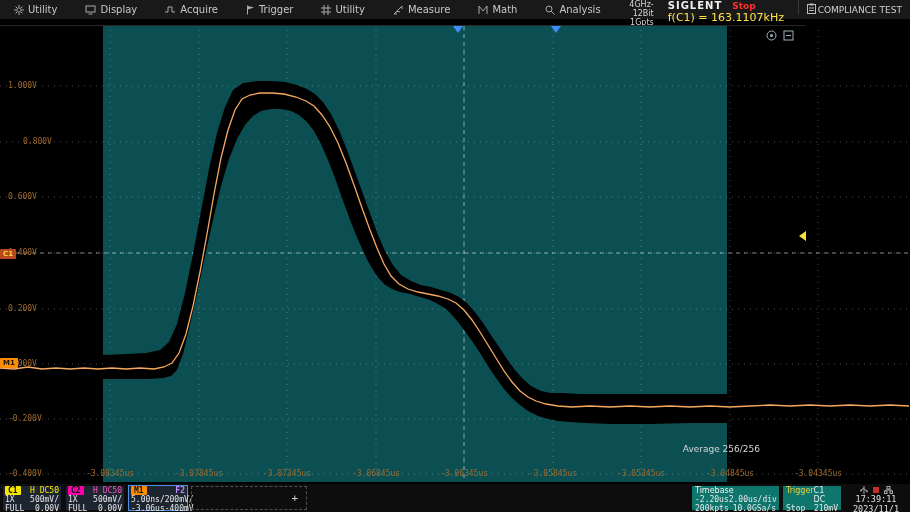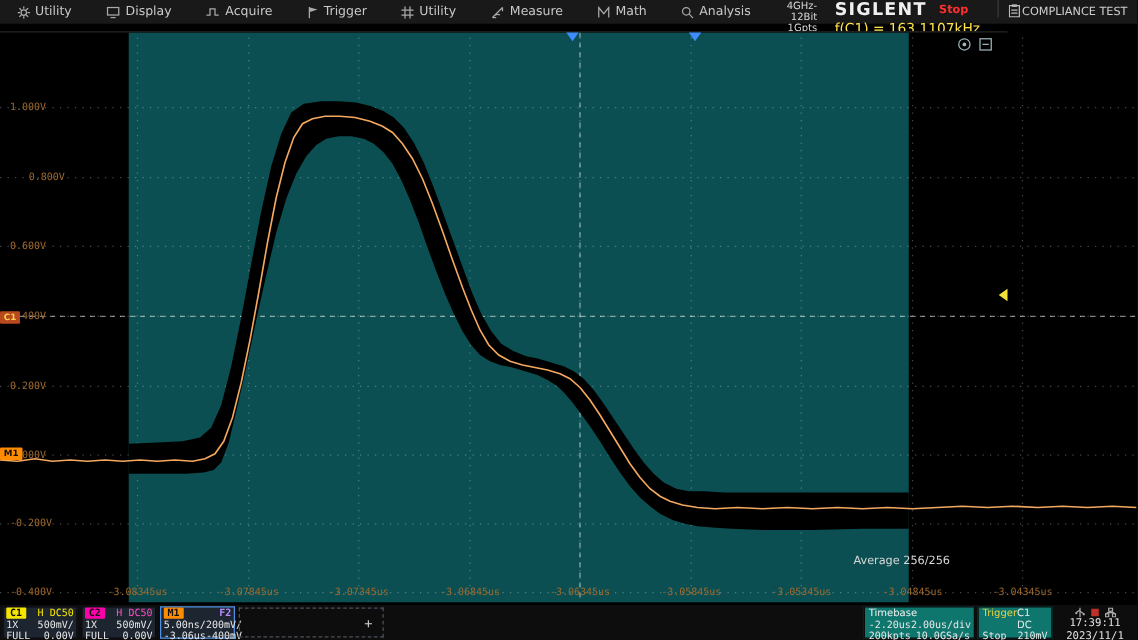--- a/index.html
+++ b/index.html
@@ -18,21 +18,21 @@
   .menu-items { display:flex; align-items:center; height:100%; }
   .menu-item {
     display:flex; align-items:center; gap:4px; padding:0 14px; height:100%;
     font-size:10px; color:#c8c8c8; cursor:default; white-space:nowrap;
   }
   .menu-item svg { display:block; }
   .menu-right { margin-left:auto; display:flex; height:100%; }
   .sys-info { text-align:right; font-size:8px; line-height:9px; color:#d8d8d8; margin-right:14px; }
   .brand-block { text-align:center; margin-right:6px; }
   .brand-row { display:flex; align-items:center; gap:10px; }
-  .brand { font-size:14px; font-weight:bold; letter-spacing:1px; color:#f0f0f0; }
+  .brand { font-size:10px; font-weight:bold; letter-spacing:1px; color:#f0f0f0; }
   .stop-label { font-size:9px; color:#ff2f2f; font-weight:bold; }
   .freq-readout { font-size:11px; color:#ffe34d; white-space:nowrap; }
   .v-sep { width:1px; height:14px; background:#3a3a3a; margin:0 8px; }
   .compliance { display:flex; align-items:center; gap:2px; font-size:9px; color:#cfcfcf; padding-right:8px; white-space:nowrap; }
 
   
   .plot {
     position:absolute; top:25px; left:0; width:806px; height:456px;
     background:#000; border-top:1px solid #262626;
   }

